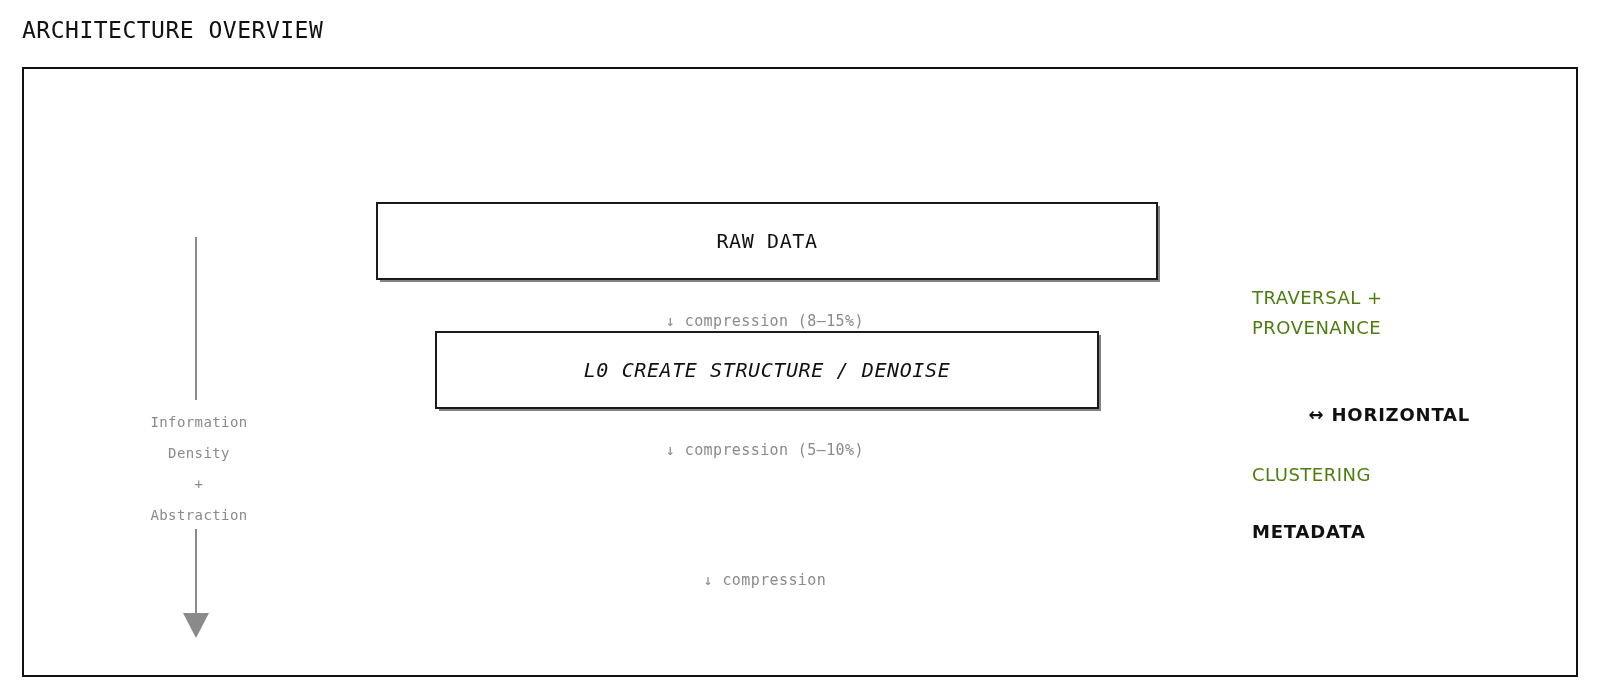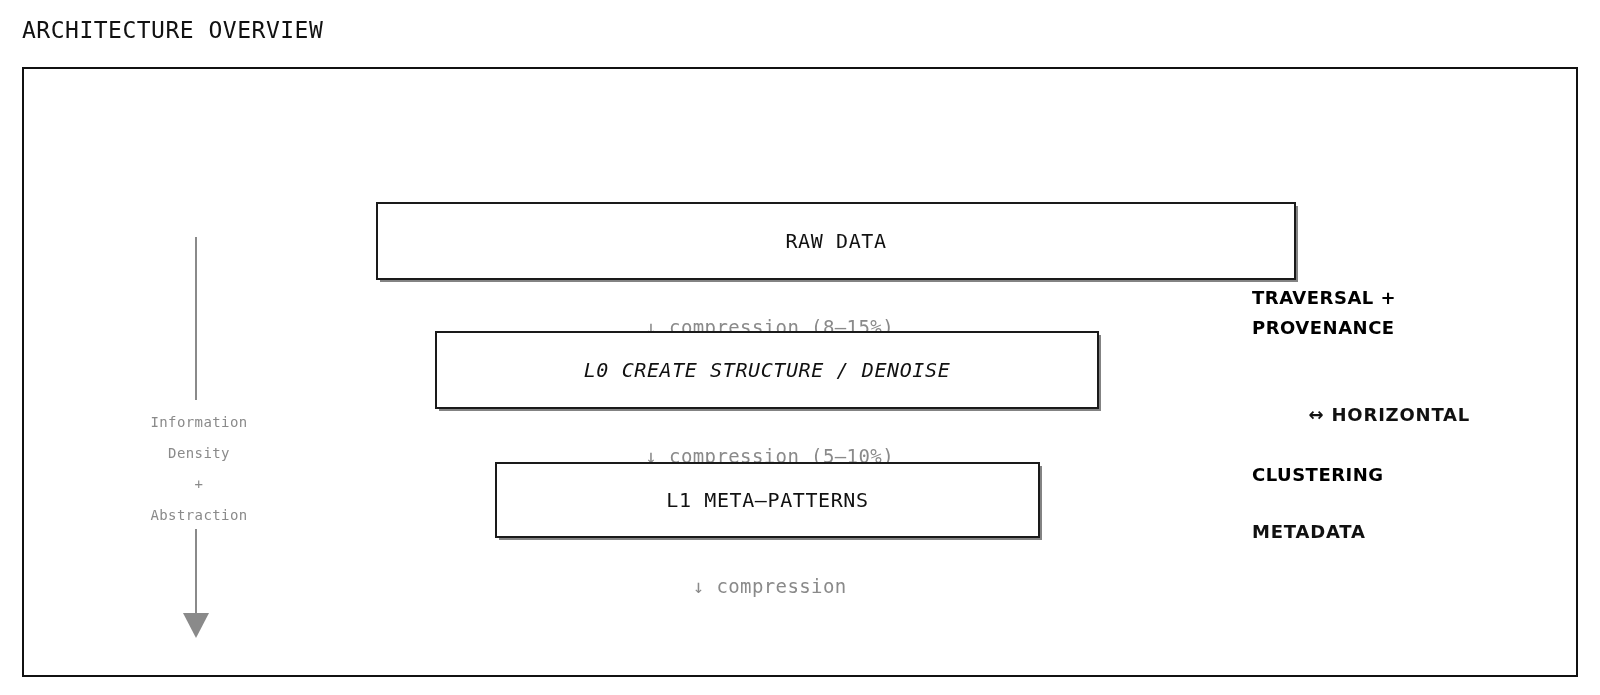--- a/index.html
+++ b/index.html
@@ -52,30 +52,30 @@
     box-shadow: 3px 3px 0 -1px rgba(30,30,30,0.55);
   }
   .layer-box .layer-label {
     font-family: "DejaVu Sans Mono", "Liberation Mono", monospace;
     font-size: 20px;
     color: #111111;
     letter-spacing: 0.6px;
     white-space: pre;
   }
 
-  #box-raw-data   { left: 352px; top: 133px; width: 920px; height: 78px; }
+  #box-raw-data   { left: 352px; top: 133px; width: 782px; height: 78px; }
   #box-l0         { left: 411px; top: 262px; width: 664px; height: 78px; font-style: italic; }
   #box-l1         { left: 471px; top: 393px; width: 545px; height: 76px; }
   #box-l2         { left: 529px; top: 522px; width: 429px; height: 76px; }
 
   
   .compression-label {
     position: absolute;
     font-family: "DejaVu Sans Mono", "Liberation Mono", monospace;
-    font-size: 19px;
+    font-size: 15px;
     color: #8a8a8a;
     letter-spacing: 0.4px;
     white-space: pre;
     text-align: center;
     width: 100%;
     left: 0;
   }
   #compression-1 { top: 225px; }
   #compression-2 { top: 354px; }
   #compression-3 { top: 484px; }
@@ -138,22 +138,22 @@
     font-size: 18px;
     font-weight: bold;
     color: #111111;
     letter-spacing: 0.8px;
     line-height: 30px;
     white-space: pre;
   }
   .legend-body {
     font-family: "DejaVu Sans", "Liberation Sans", sans-serif;
     font-size: 18px;
-    font-weight: bold;
-    color: #000000;
+    font-weight: normal;
+    color: #4d7c0f;
     letter-spacing: 0.5px;
     line-height: 30px;
     white-space: pre;
   }
   .legend-arrow {
     font-family: "DejaVu Sans", "Liberation Sans", sans-serif;
     font-weight: bold;
   }
 </style>
 </head>
@@ -182,23 +182,20 @@
   </div>
 
   <div class="layer-box" id="box-l0">
     <span class="layer-label">L0 CREATE STRUCTURE / DENOISE</span>
   </div>
 
   <div class="compression-label" id="compression-2">
     <span>↓ compression (5–10%)</span>
   </div>
 
-  <div class="layer-box" id="box-l1">
-    <span class="layer-label">L1 META–PATTERNS</span>
-  </div>
 
   <div class="compression-label" id="compression-3">
     <span>↓ compression</span>
   </div>
 
 
   <div id="legend">
 
     <div class="legend-group">
       <div class="legend-body">TRAVERSAL +

